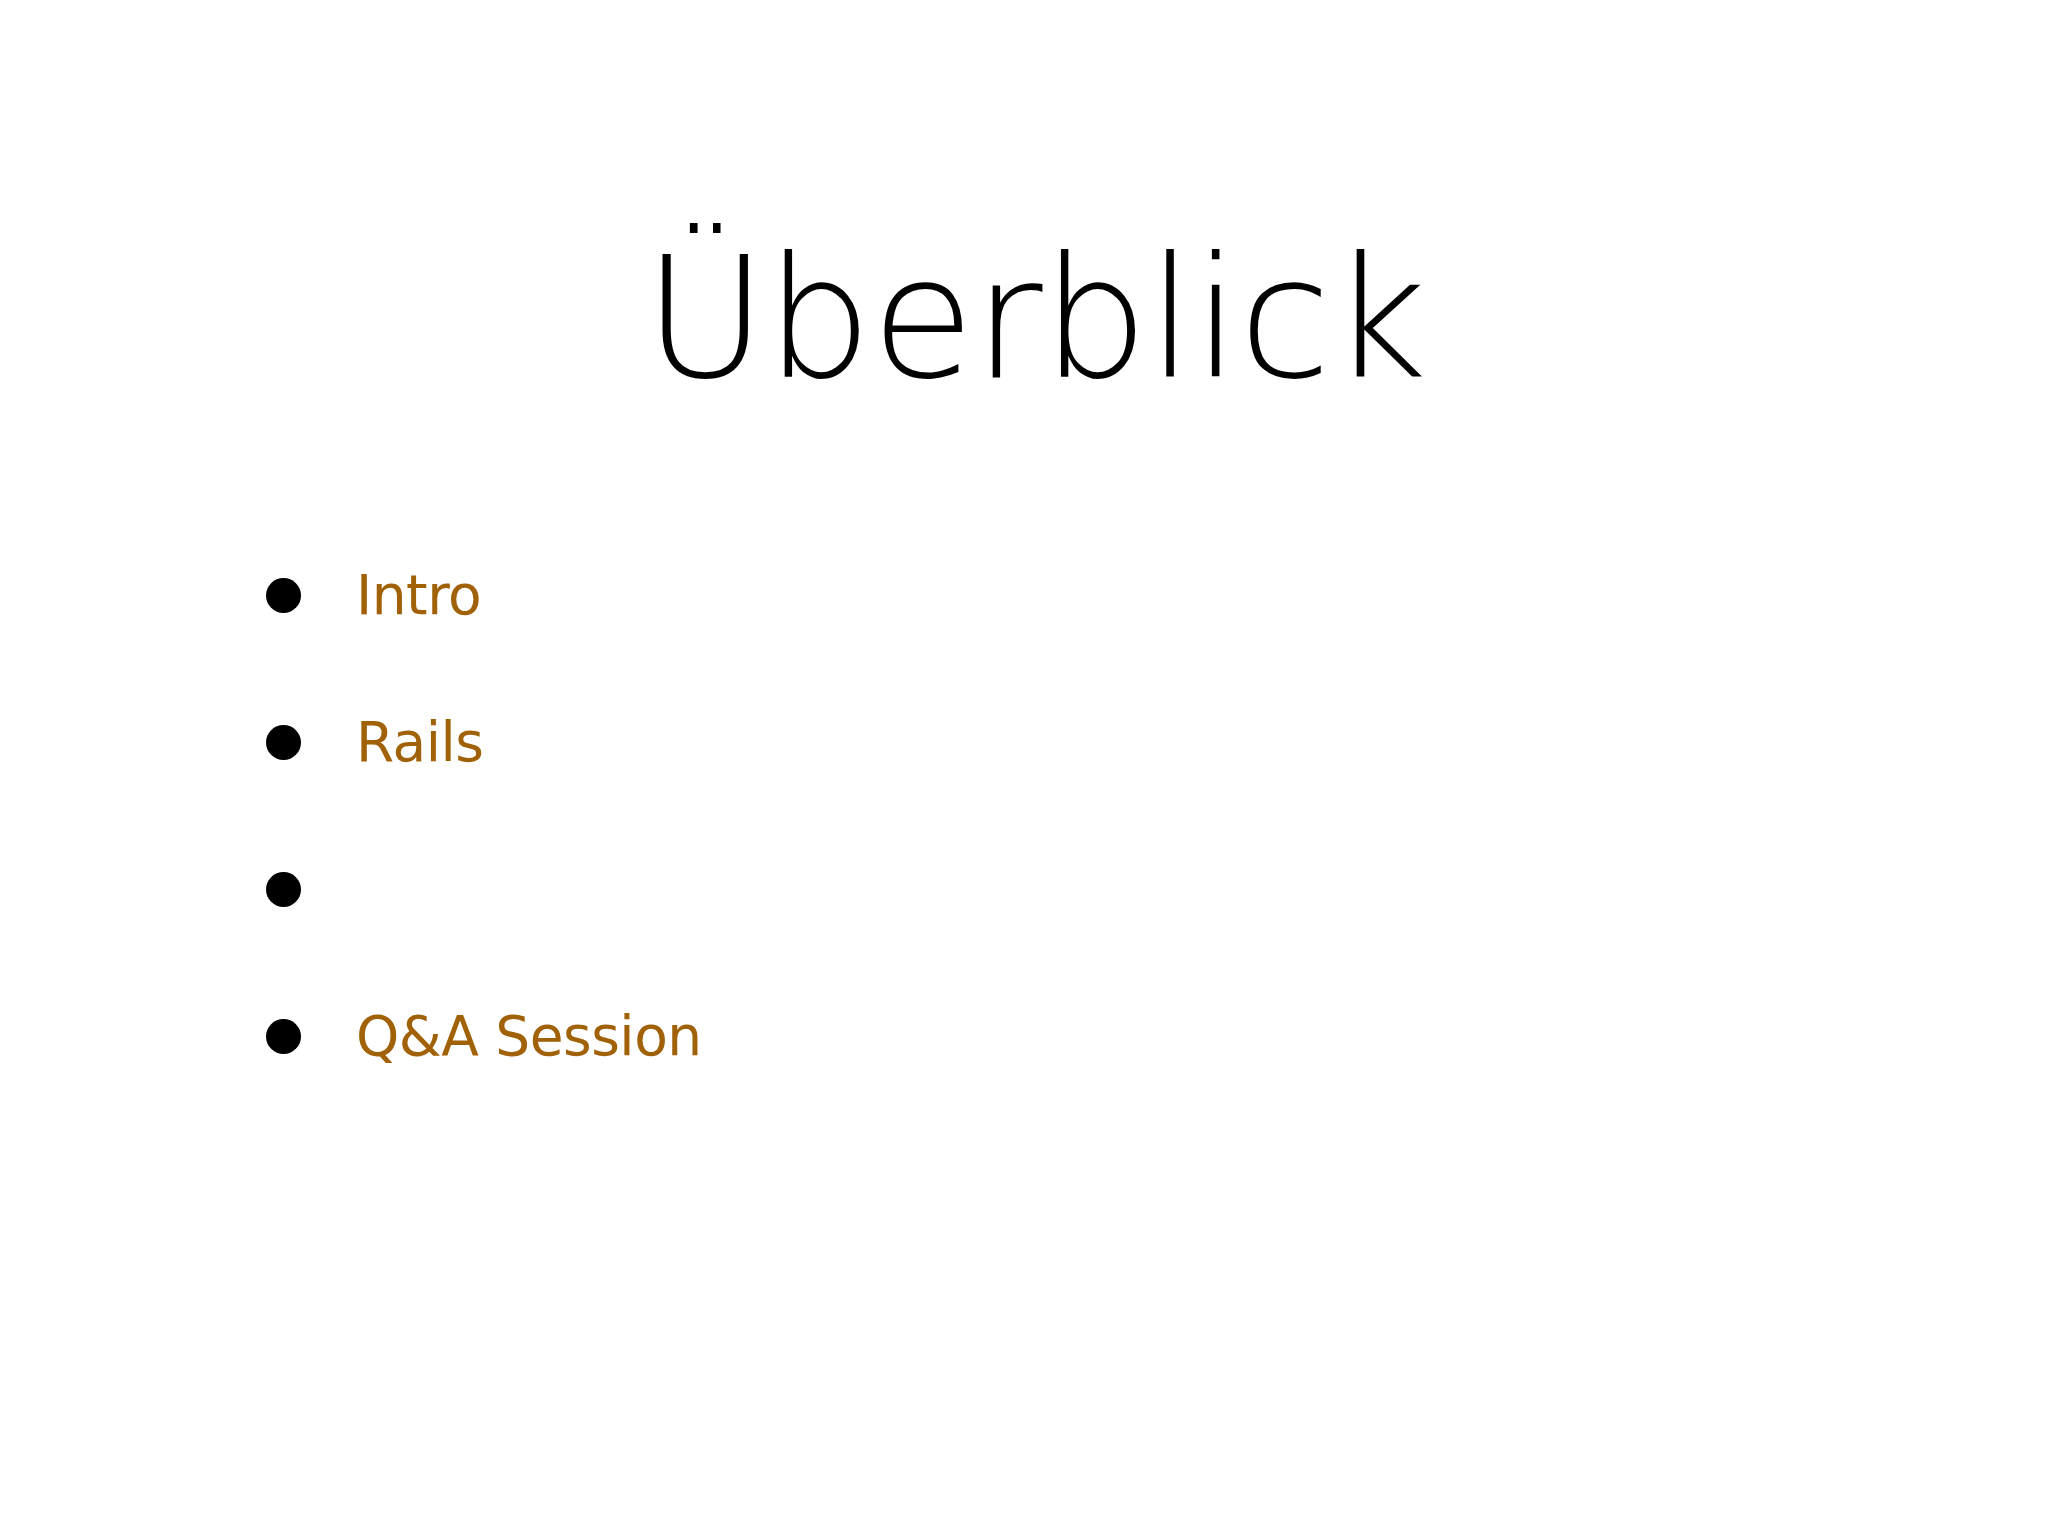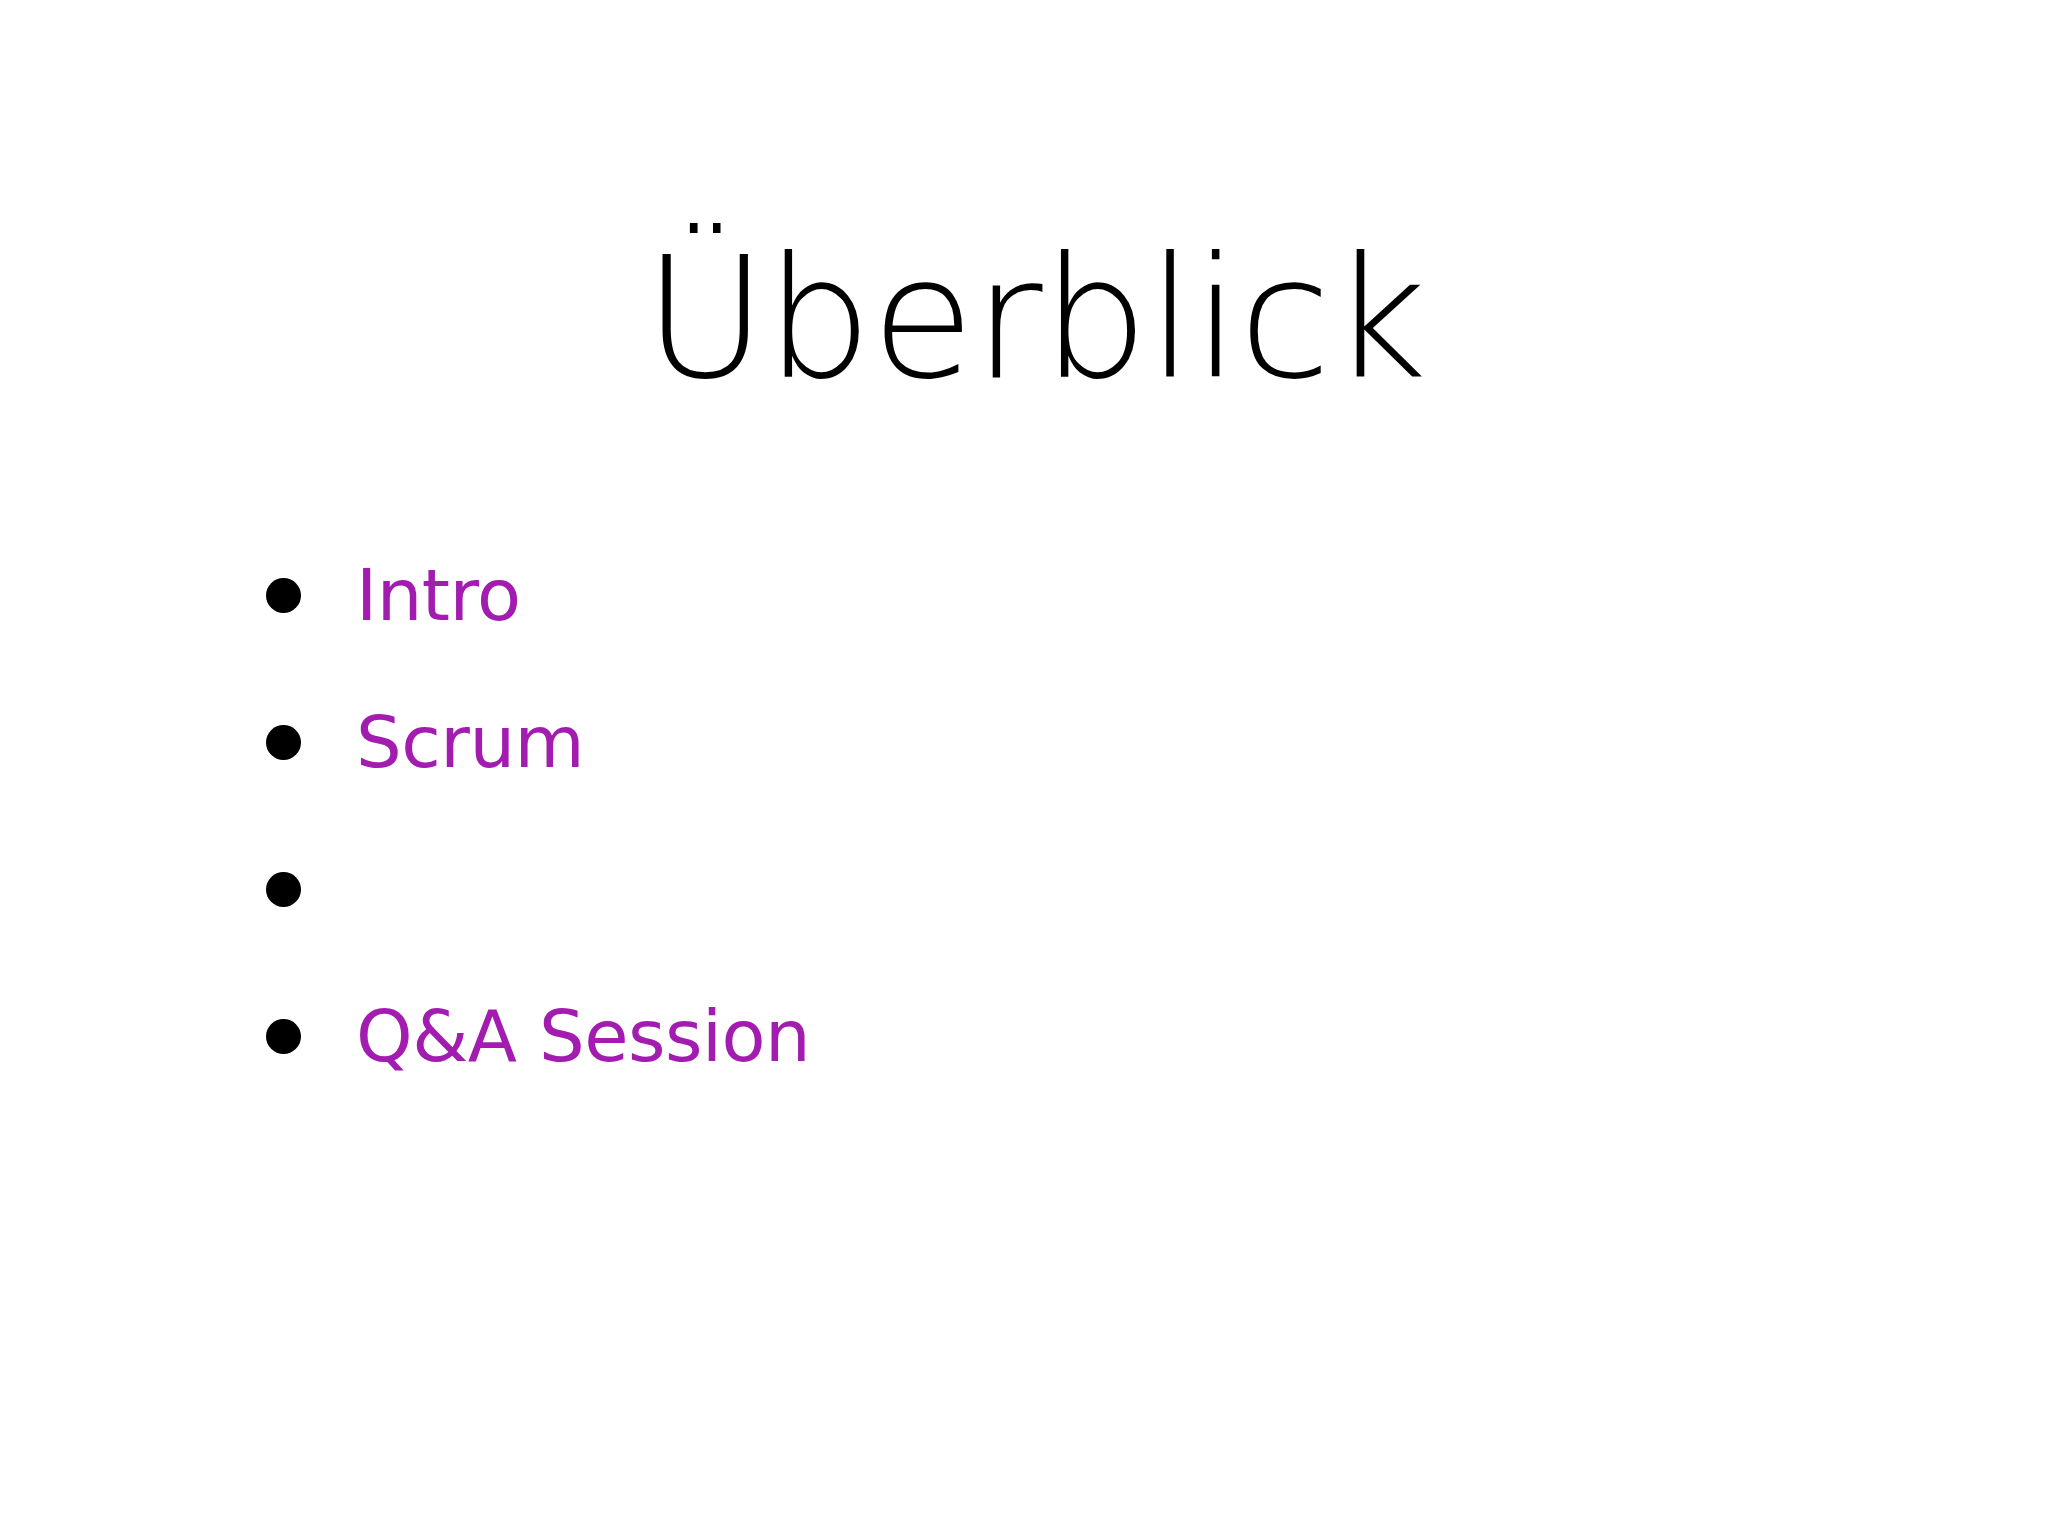--- a/index.html
+++ b/index.html
@@ -51,24 +51,24 @@
     padding: 0;
   }
 
   .bullet-item {
     position: relative;
     display: block;
     height: 147px;
     padding-left: 98px;
     font-family: "DejaVu Sans", sans-serif;
     font-weight: 400;
-    font-size: 72px;
+    font-size: 55px;
     line-height: 110px;
     letter-spacing: -0.5px;
-    color: #a21caf;
+    color: #a16207;
     white-space: nowrap;
     text-decoration: underline;
   }
 
   .bullet-marker {
     position: absolute;
     left: 8px;
     top: 38px;
     width: 35px;
     height: 35px;
@@ -90,21 +90,21 @@
 
   <ul class="bullet-list">
 
     <li class="bullet-item">
       <span class="bullet-marker"></span>
       <span class="bullet-text">Intro</span>
     </li>
 
     <li class="bullet-item">
       <span class="bullet-marker"></span>
-      <span class="bullet-text">Scrum</span>
+      <span class="bullet-text">Rails</span>
     </li>
 
     <li class="bullet-item">
       <span class="bullet-marker"></span>
     </li>
 
 
     <li class="bullet-item">
       <span class="bullet-marker"></span>
       <span class="bullet-text">Q&amp;A Session</span>

